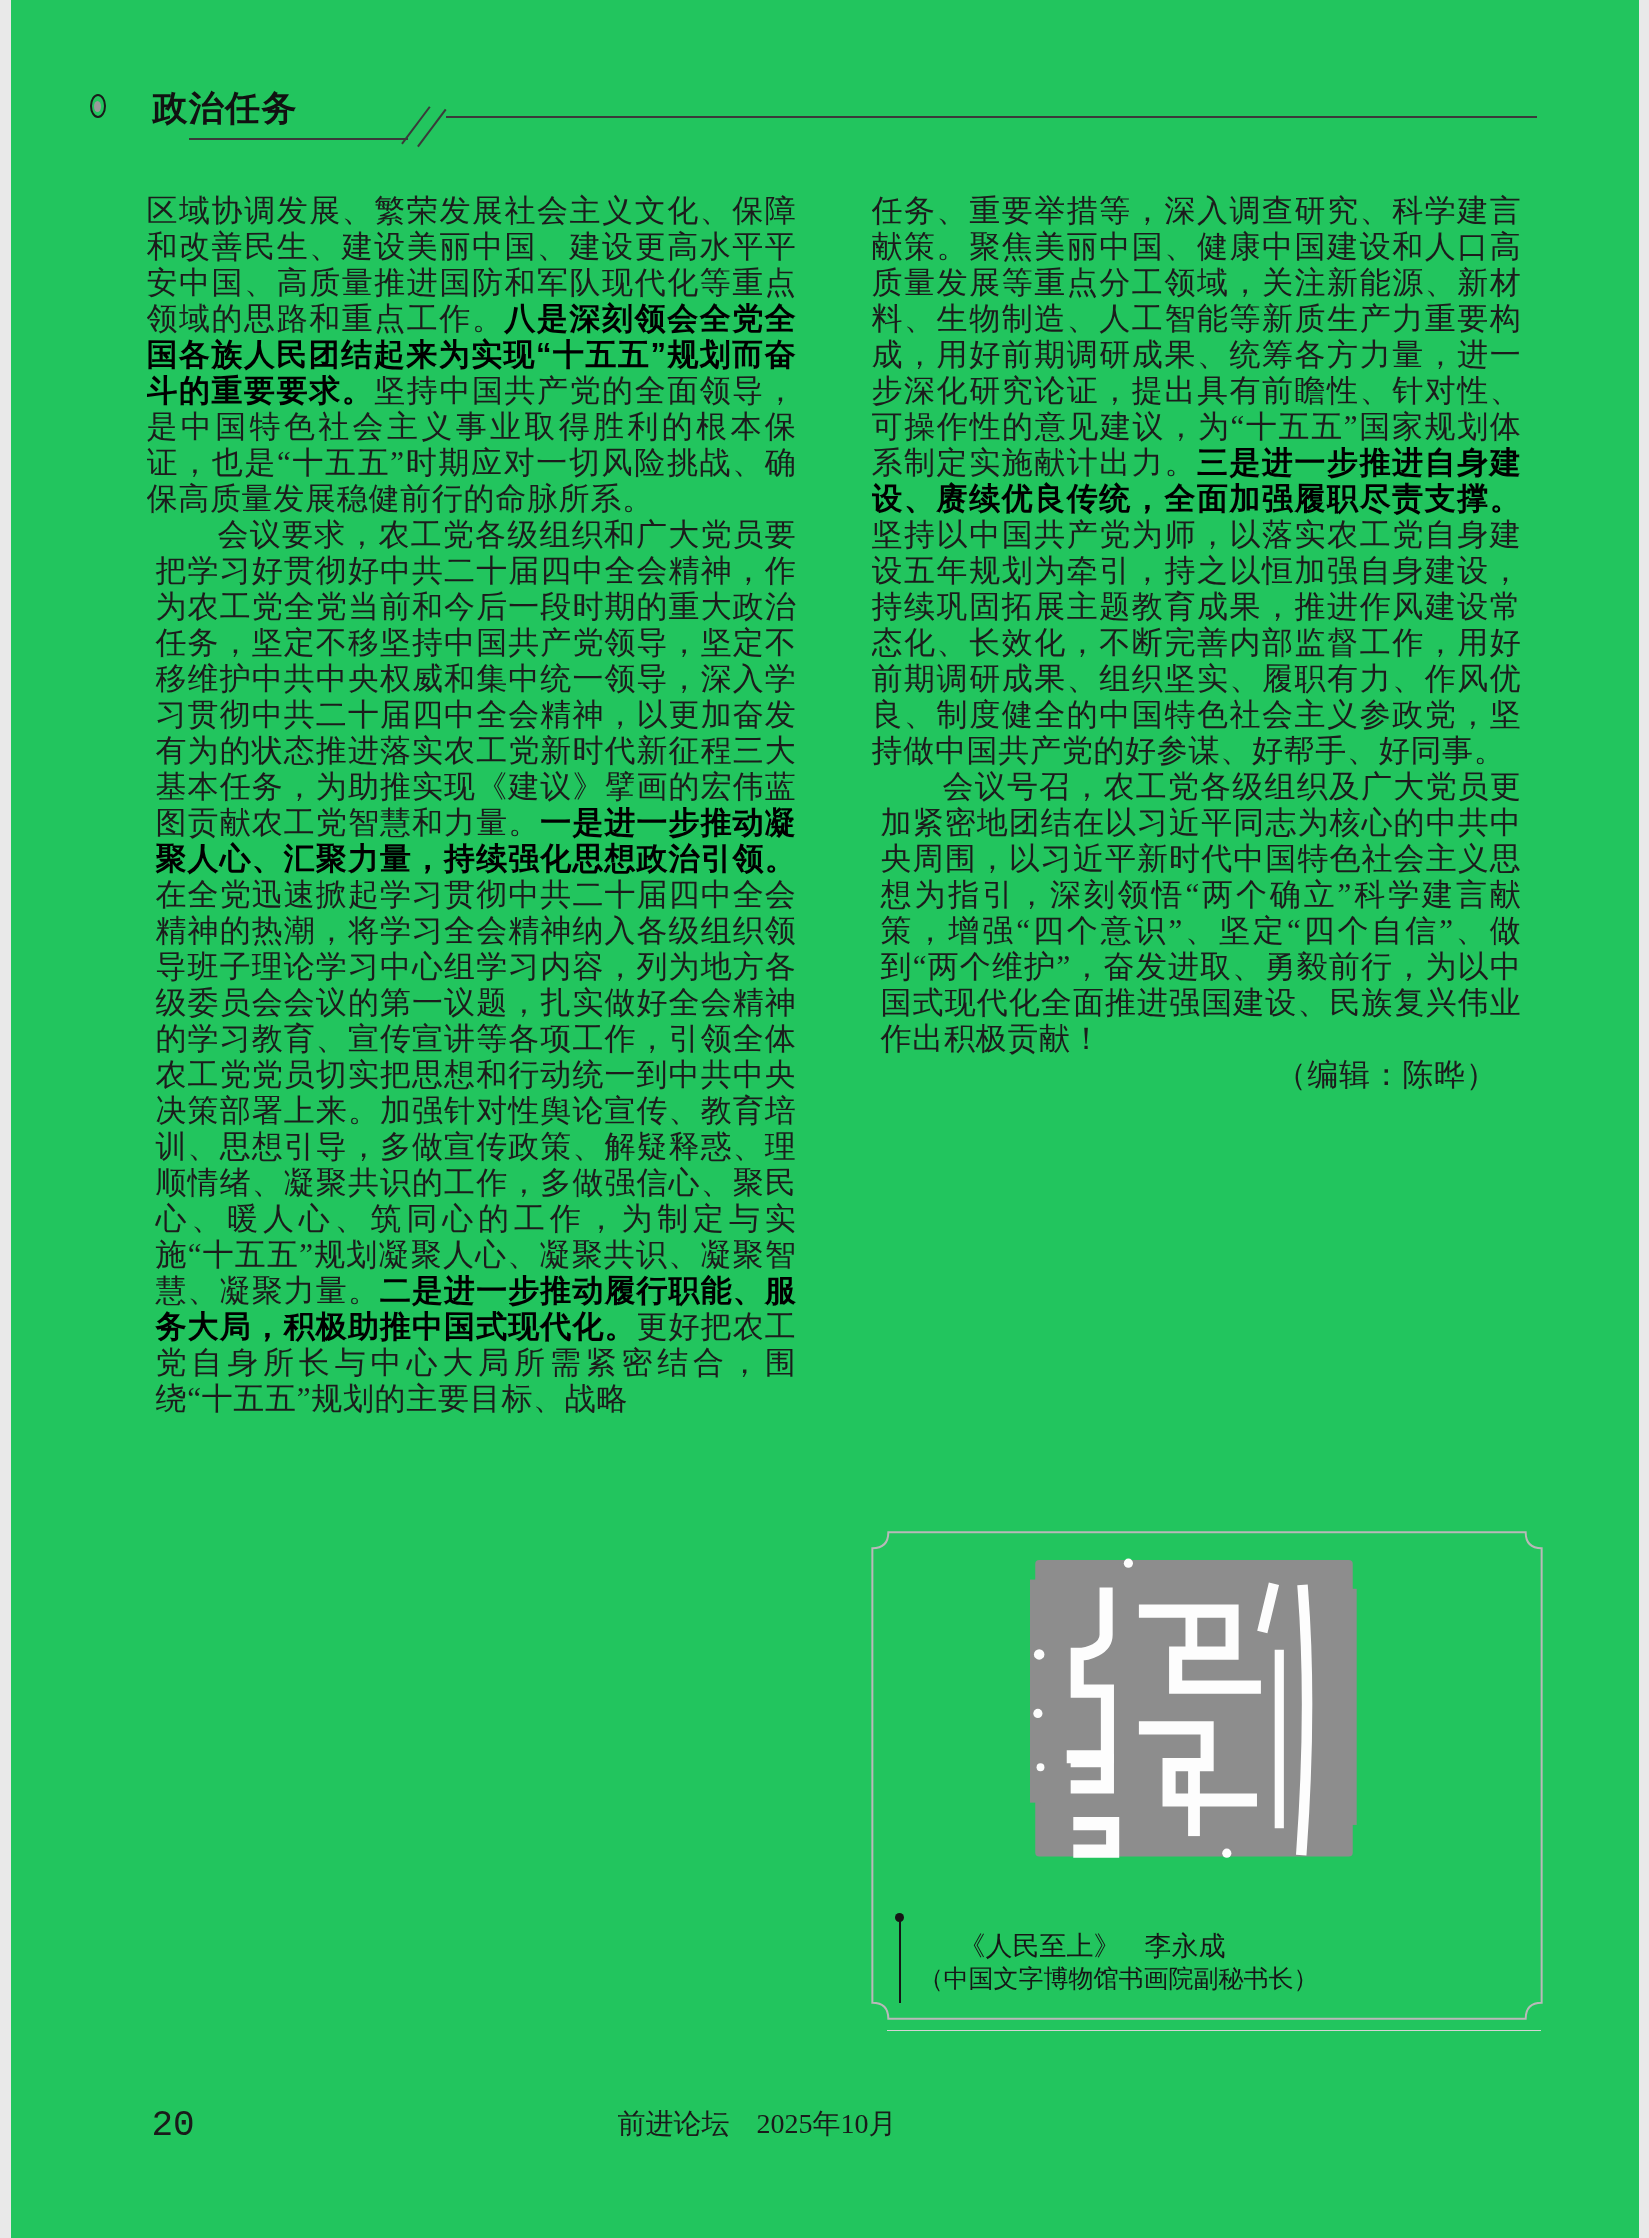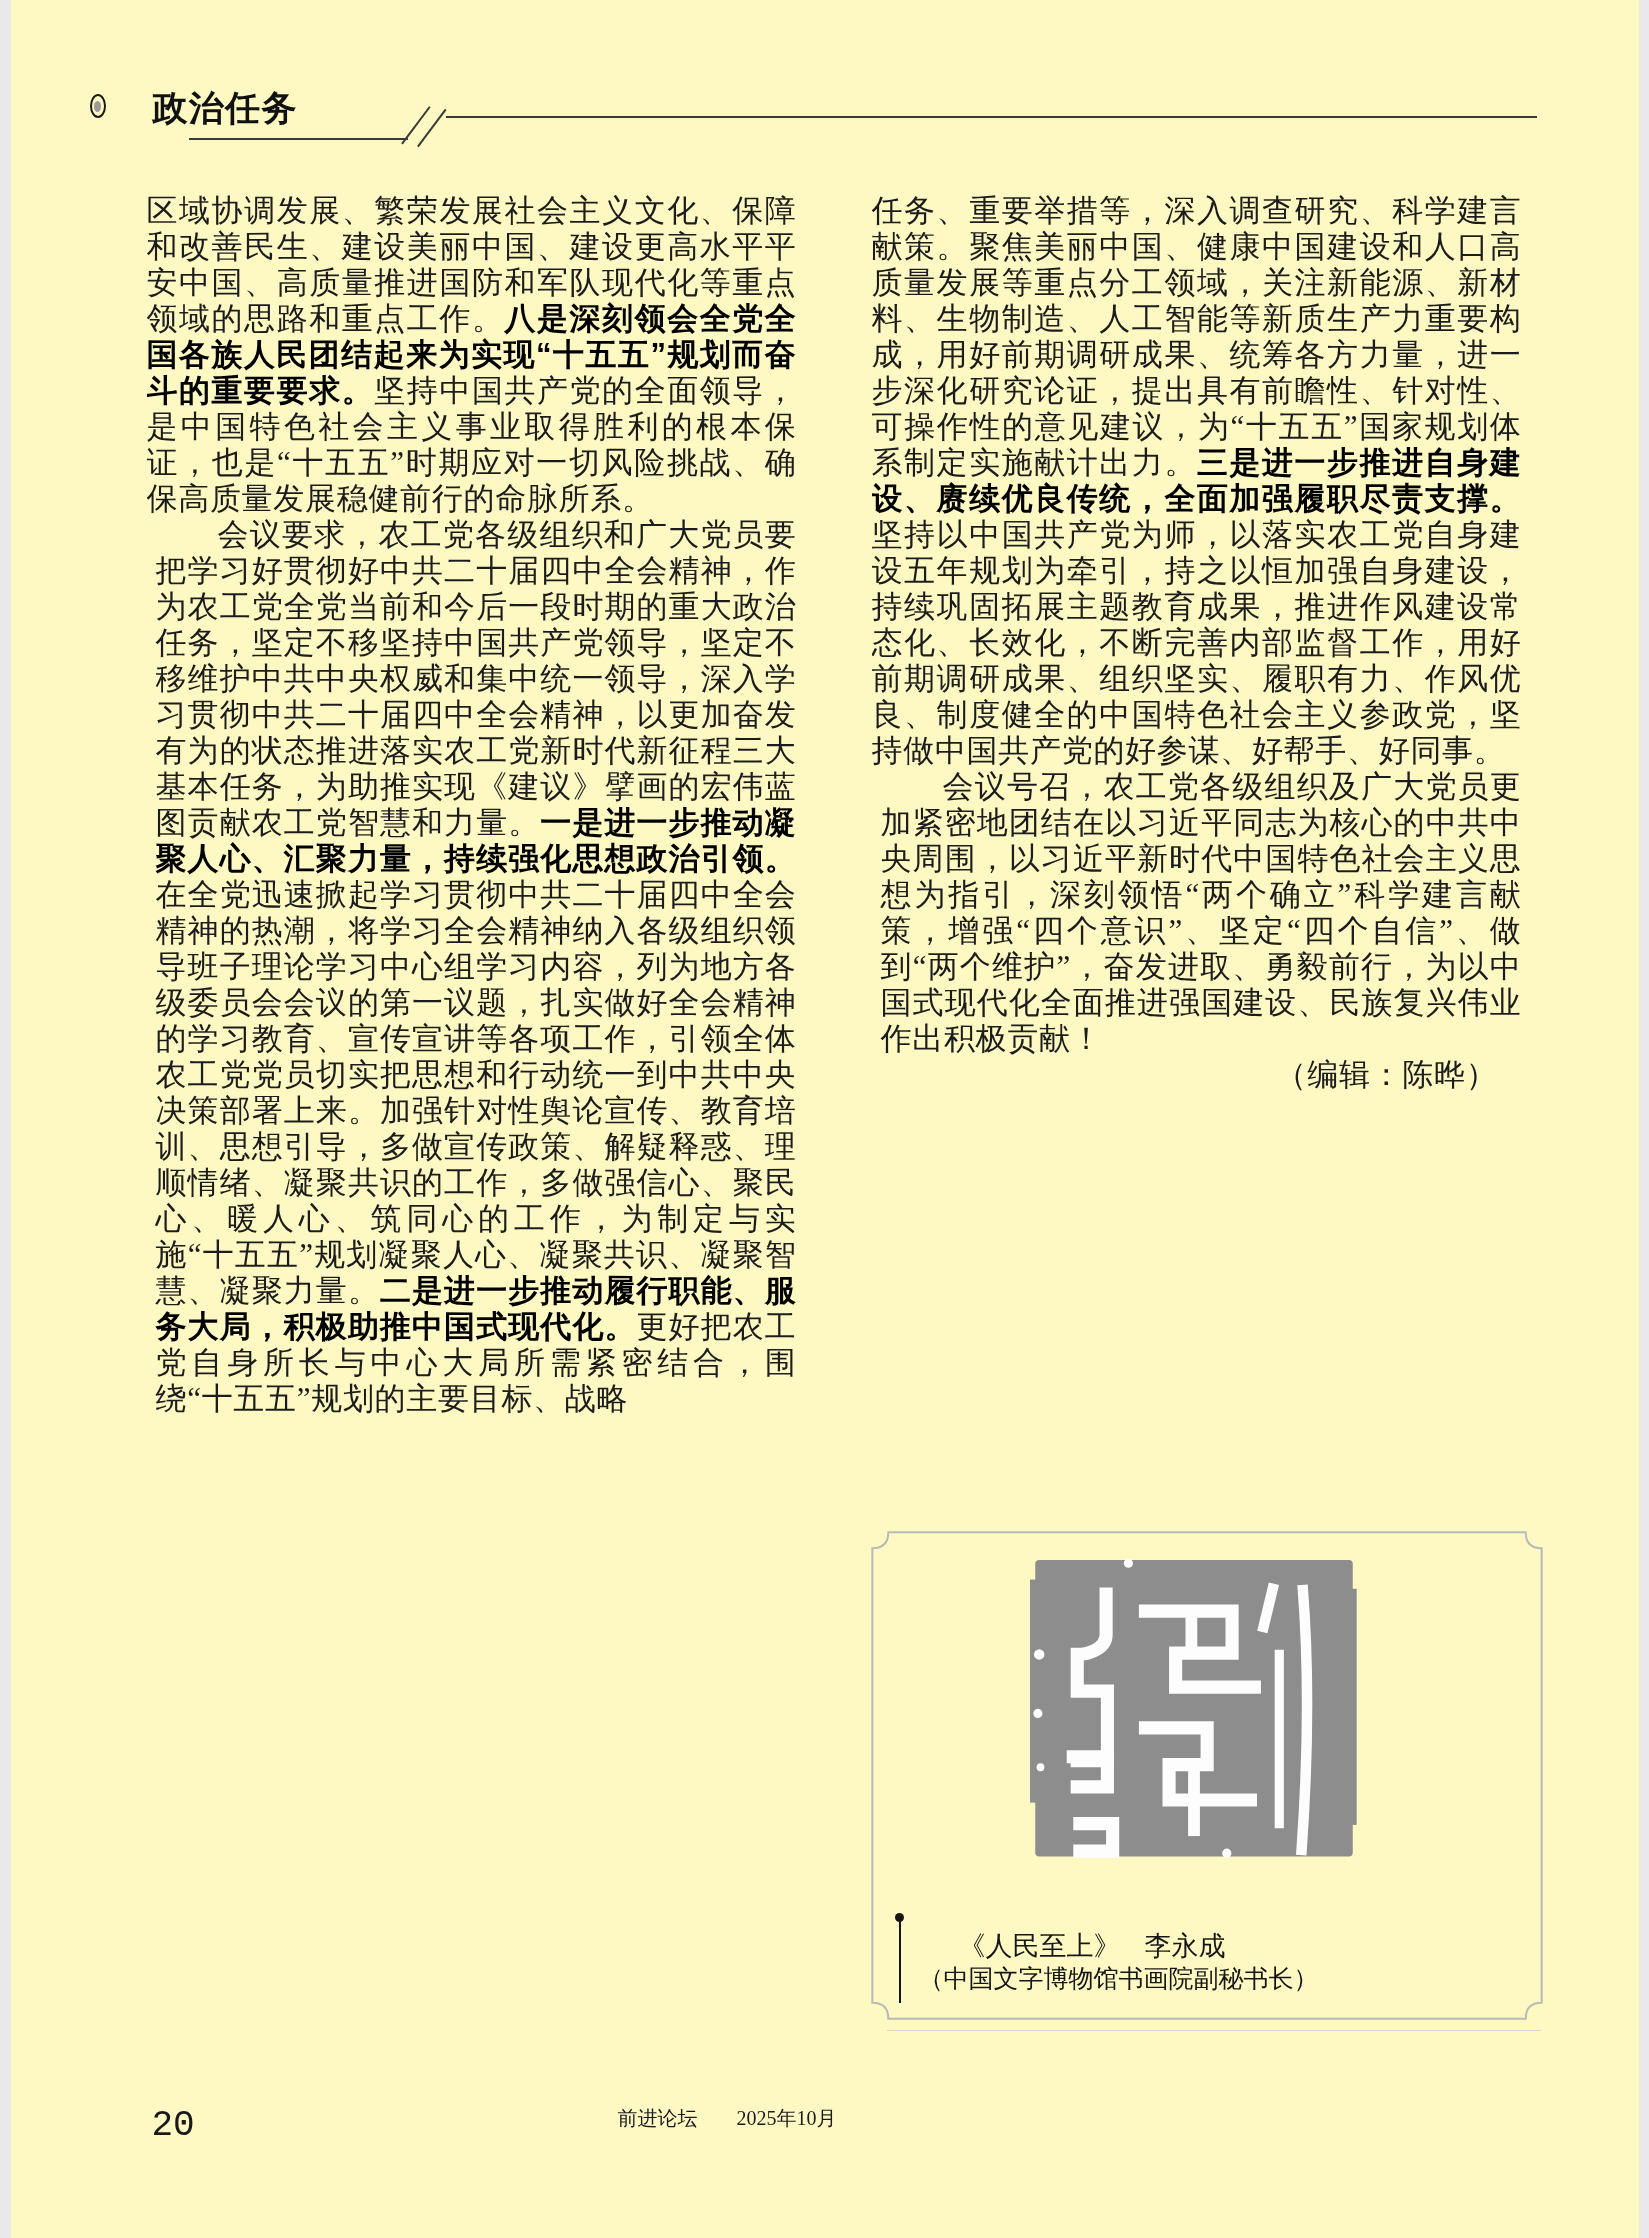--- a/index.html
+++ b/index.html
@@ -1,18 +1,18 @@
 <!DOCTYPE html>
 <html style="--paper: #fdfdfd; --text: #1c1c1c; --rule: #3a3a3a; --frame: #b9b9b9; --seal: #8d8d8d;font-size:10.6px"><head>
 <meta charset="utf-8">
 <style>
   html,body{margin:0;padding:0;background:#e9e9e9;}
   .page{
     position:relative;width:1628px;height:2239px;margin:0 auto;
-    background:#fef9c3;overflow:hidden;
+    background:#22c55e;overflow:hidden;
     font-family:"Liberation Serif","DejaVu Serif",serif;color:#1c1c1c;
   }
 
   
   .header-dot-outer{
     position:absolute;left:79px;top:94px;width:16px;height:24px;
     border:2px solid #1a1a1a;border-radius:50%;box-sizing:border-box;
   }
   .header-dot-inner{
     position:absolute;left:2.7px;top:4.7px;width:7.3px;height:11.3px;
@@ -54,22 +54,22 @@
   .caption-line1 .artist{margin-left:24px;}
   .caption-line2{position:absolute;left:48px;top:431px;font-size:25px;color:#161616;white-space:nowrap;}
   .shadow-line{position:absolute;left:876px;top:2030px;width:654px;height:1.3px;background:#d4d4d4;}
 
   
   .footer-page{
     position:absolute;left:141px;top:2105px;
     font-family:Liberation Mono, monospace;font-size:36px;color:#1a1a1a;
   }
   .footer-center{
-    position:absolute;left:607px;top:2105px;display:flex;gap:39px;
-    font-size:20px;color:#1a1a1a;white-space:nowrap;
+    position:absolute;left:607px;top:2105px;display:flex;gap:27px;
+    font-size:28px;color:#1a1a1a;white-space:nowrap;
   }
 </style>
 </head>
 <body>
 
 <div class="page">
 
   <span class="header-dot-outer">
     <span class="header-dot-inner"></span>
   </span>

